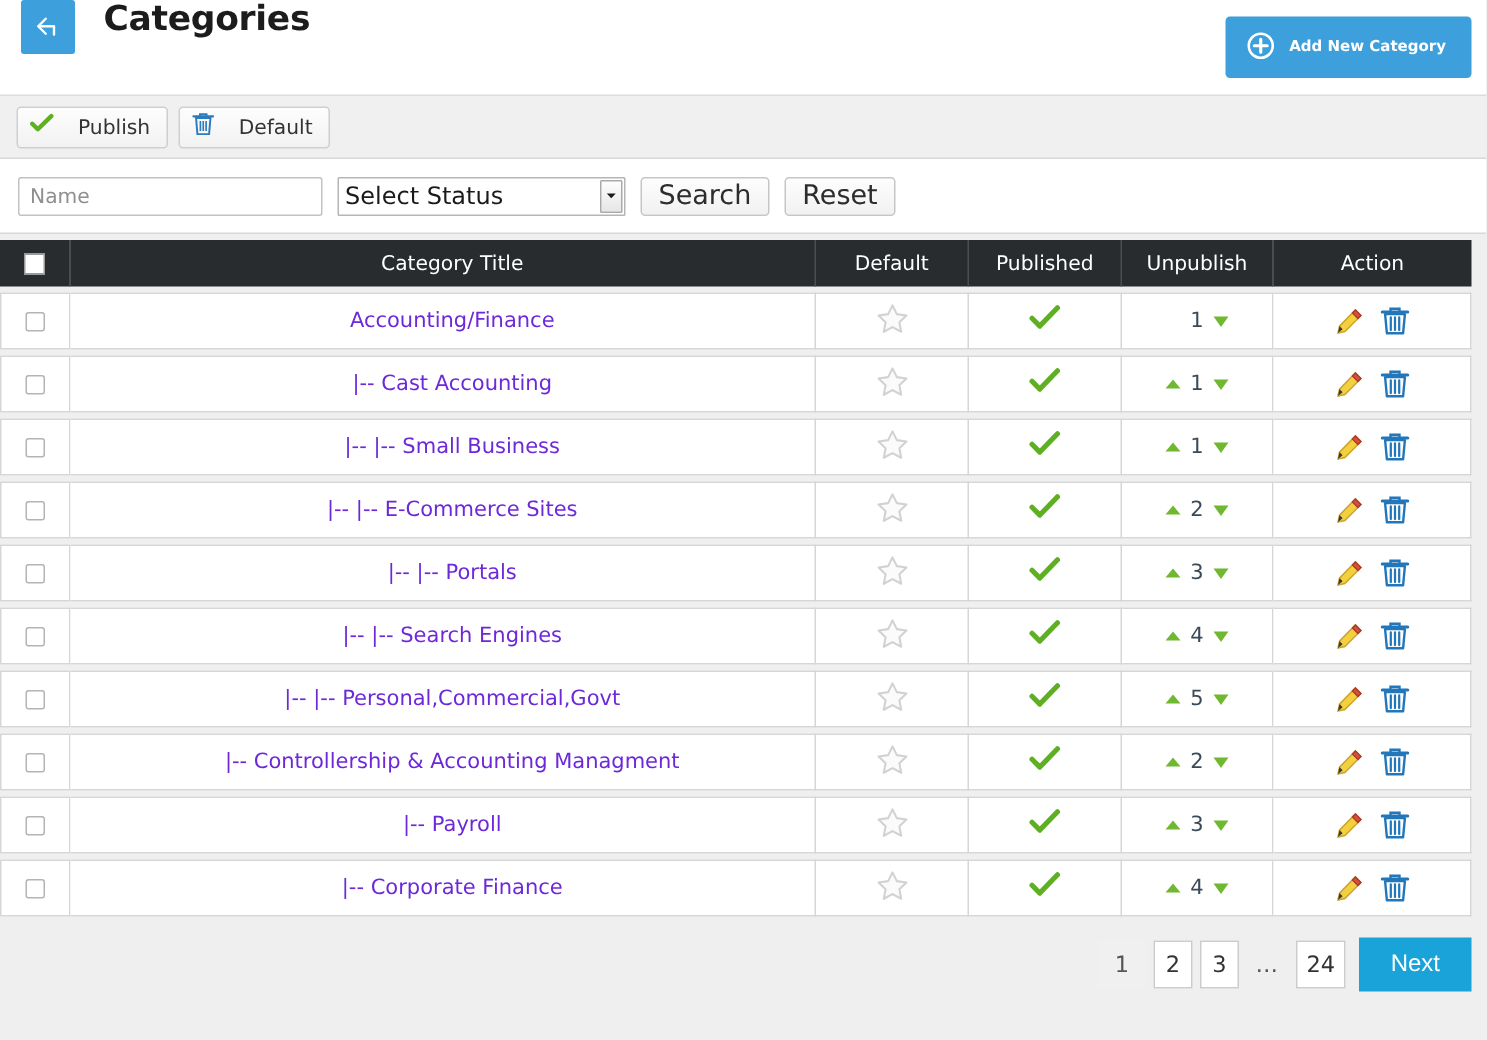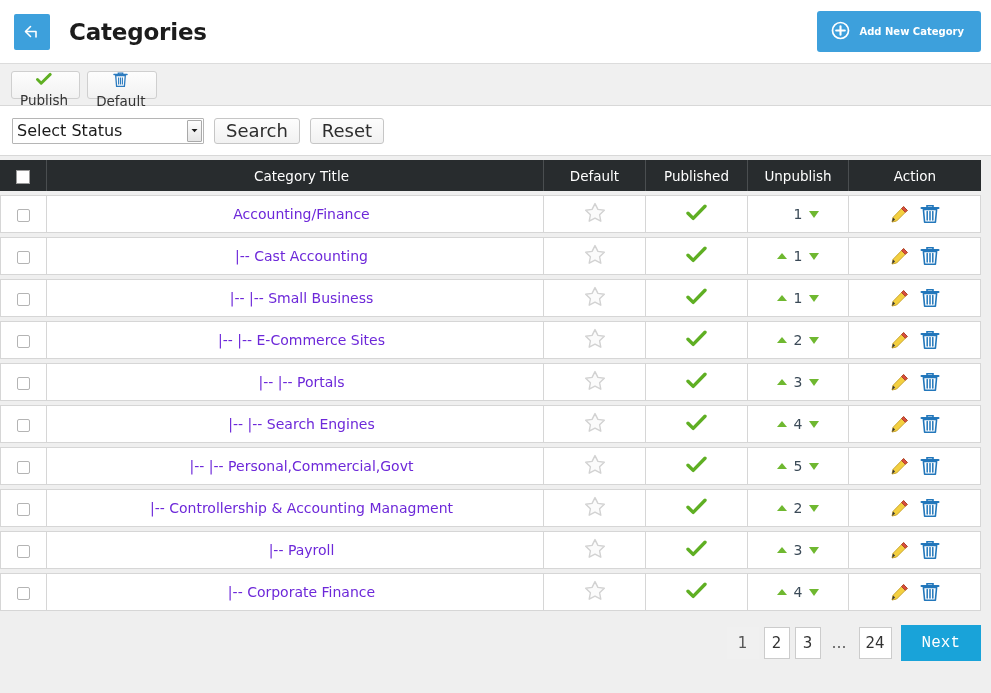--- a/index.html
+++ b/index.html
@@ -13,21 +13,21 @@
 
   
   .page-header {
     background: #ffffff;
     border: 1px solid #dcdcdc;
     border-top: none;
     border-left: none;
     border-right: none;
     height: 64px;
     display: flex;
-    align-items: center;
+    align-items: flex-start;
     padding: 0 10px 0 14px;
     position: relative;
   }
   .back-btn {
     width: 36px; height: 36px;
     background: #3da0dc;
     border: none;
     border-radius: 2px;
     display: flex; align-items: center; justify-content: center;
     cursor: pointer;
@@ -66,28 +66,27 @@
     display: flex;
     align-items: center;
     padding-left: 11px;
     gap: 7px;
   }
   .tb-btn {
     height: 28px;
     background: linear-gradient(#fdfdfd, #f2f2f2);
     border: 1px solid #cfcfcf;
     border-radius: 3px;
-    display: flex; align-items: center; gap: 2px;
+    display: flex; align-items: center; gap: 16px;
     padding: 0 11px 0 8px;
     font-size: 13.5px;
     color: #333333;
     cursor: pointer;
     font-family: "DejaVu Sans", "Liberation Sans", sans-serif;
     white-space: nowrap;
-    flex-direction: column;
   }
 
   
   .filter-bar {
     background: #ffffff;
     border-bottom: 1px solid #d8d8d8;
     height: 50px;
     display: flex;
     align-items: center;
     padding-left: 12px;
@@ -271,21 +270,21 @@
   .pg-next {
     height: 36px;
     background: #19a3d9;
     border: none;
     color: #ffffff;
     font-size: 16px;
     padding: 0 21px;
     display: flex; align-items: center; justify-content: center;
     cursor: pointer;
     margin-left: 4px;
-    font-family: Liberation Mono, monospace;
+    font-family: Liberation Sans, sans-serif;
   }
 </style>
 </head>
 <body>
 
 <div class="page-header">
   <button class="back-btn">
     <span>
       <svg width="22" height="22" viewBox="0 0 22 22">
         <path d="M9.5 5.5 L4.5 10.5 L9.5 15.5" fill="none" stroke="#ffffff" stroke-width="1.6" stroke-linecap="round" stroke-linejoin="round"></path>
@@ -321,20 +320,21 @@
         <path d="M5.3 2.4 V1.2 H9.7 V2.4" fill="none" stroke="#2c7bbf" stroke-width="1.3"></path>
         <path d="M2.7 3.6 L3.6 14.4 H11.4 L12.3 3.6 Z" fill="none" stroke="#2c7bbf" stroke-width="1.3"></path>
         <path d="M5.6 5.6 V12.4 M7.5 5.6 V12.4 M9.4 5.6 V12.4" stroke="#2c7bbf" stroke-width="1.1"></path>
       </svg>
     </span>
     <span>Default</span>
   </button>
 </div>
 
 <div class="filter-bar">
+  <input class="name-input" type="text" placeholder="Name" style="">
   <span class="select-wrap">
     <select class="status-select">
       <option>Select Status</option>
     </select>
     <span class="select-arrow">
       <svg width="7" height="5" viewBox="0 0 7 5">
           <path d="M0.5 1 L3.5 4.2 L6.5 1 Z" fill="#1a1a1a"></path>
         </svg>
     </span>
   </span>

